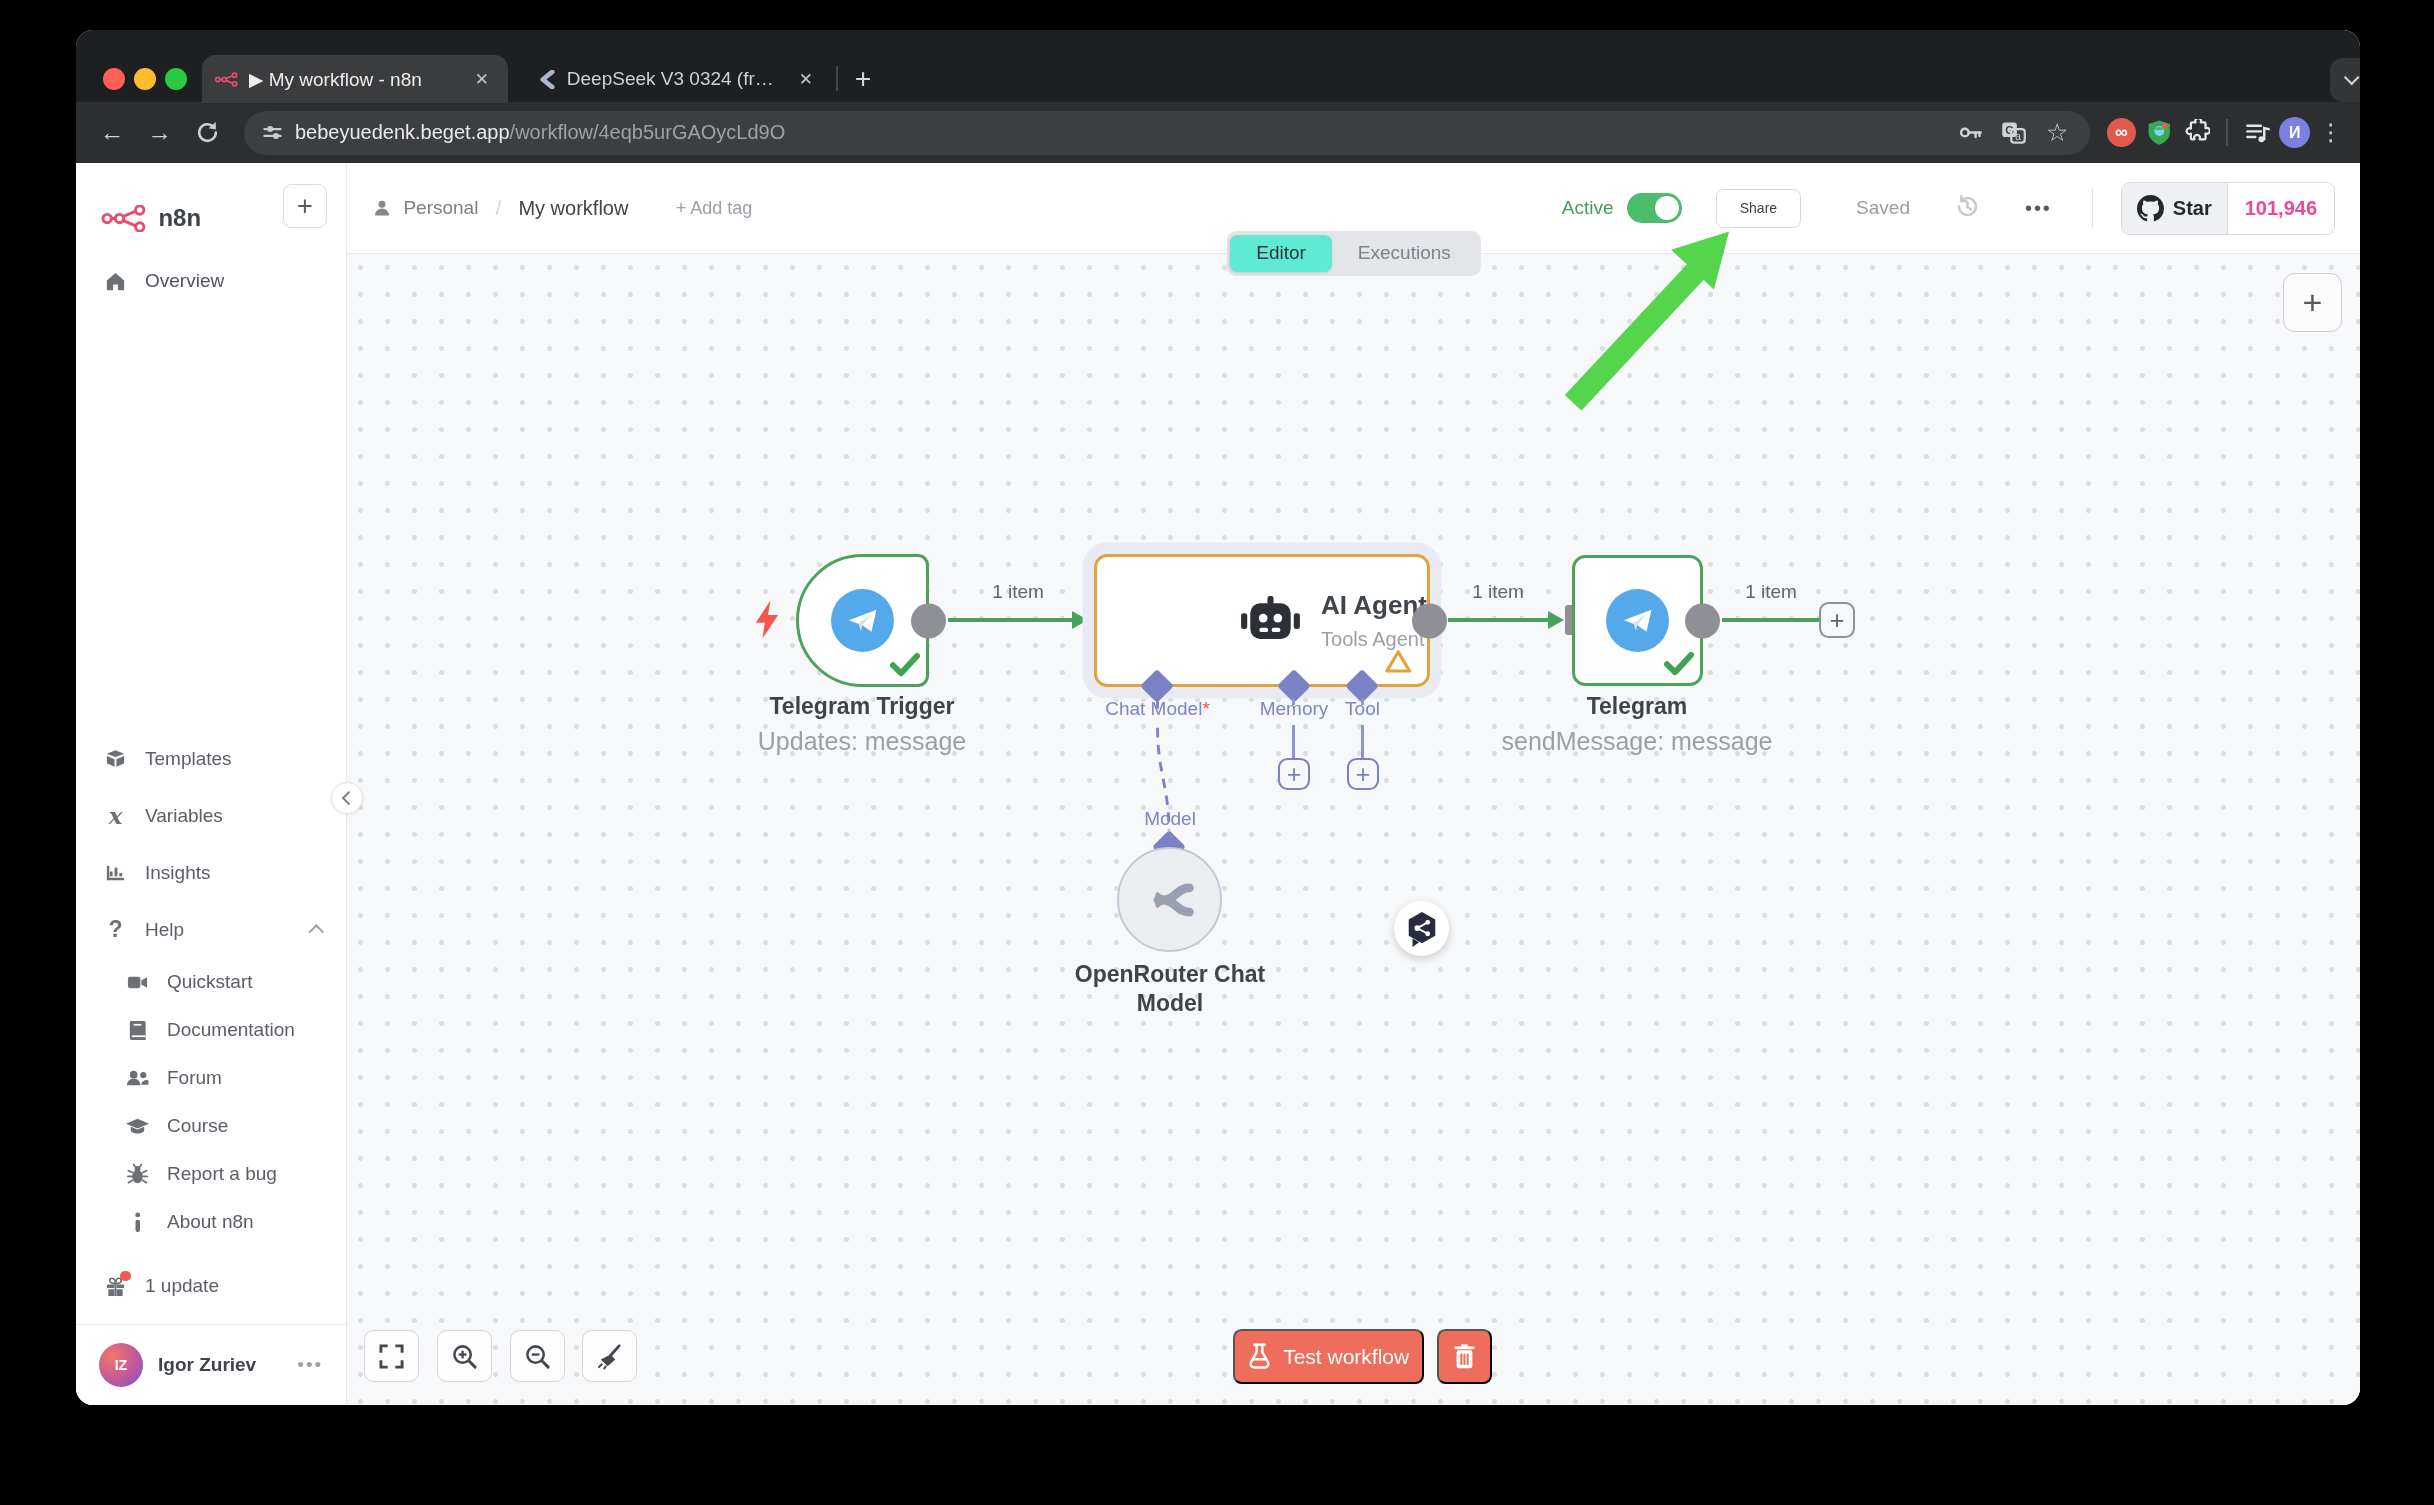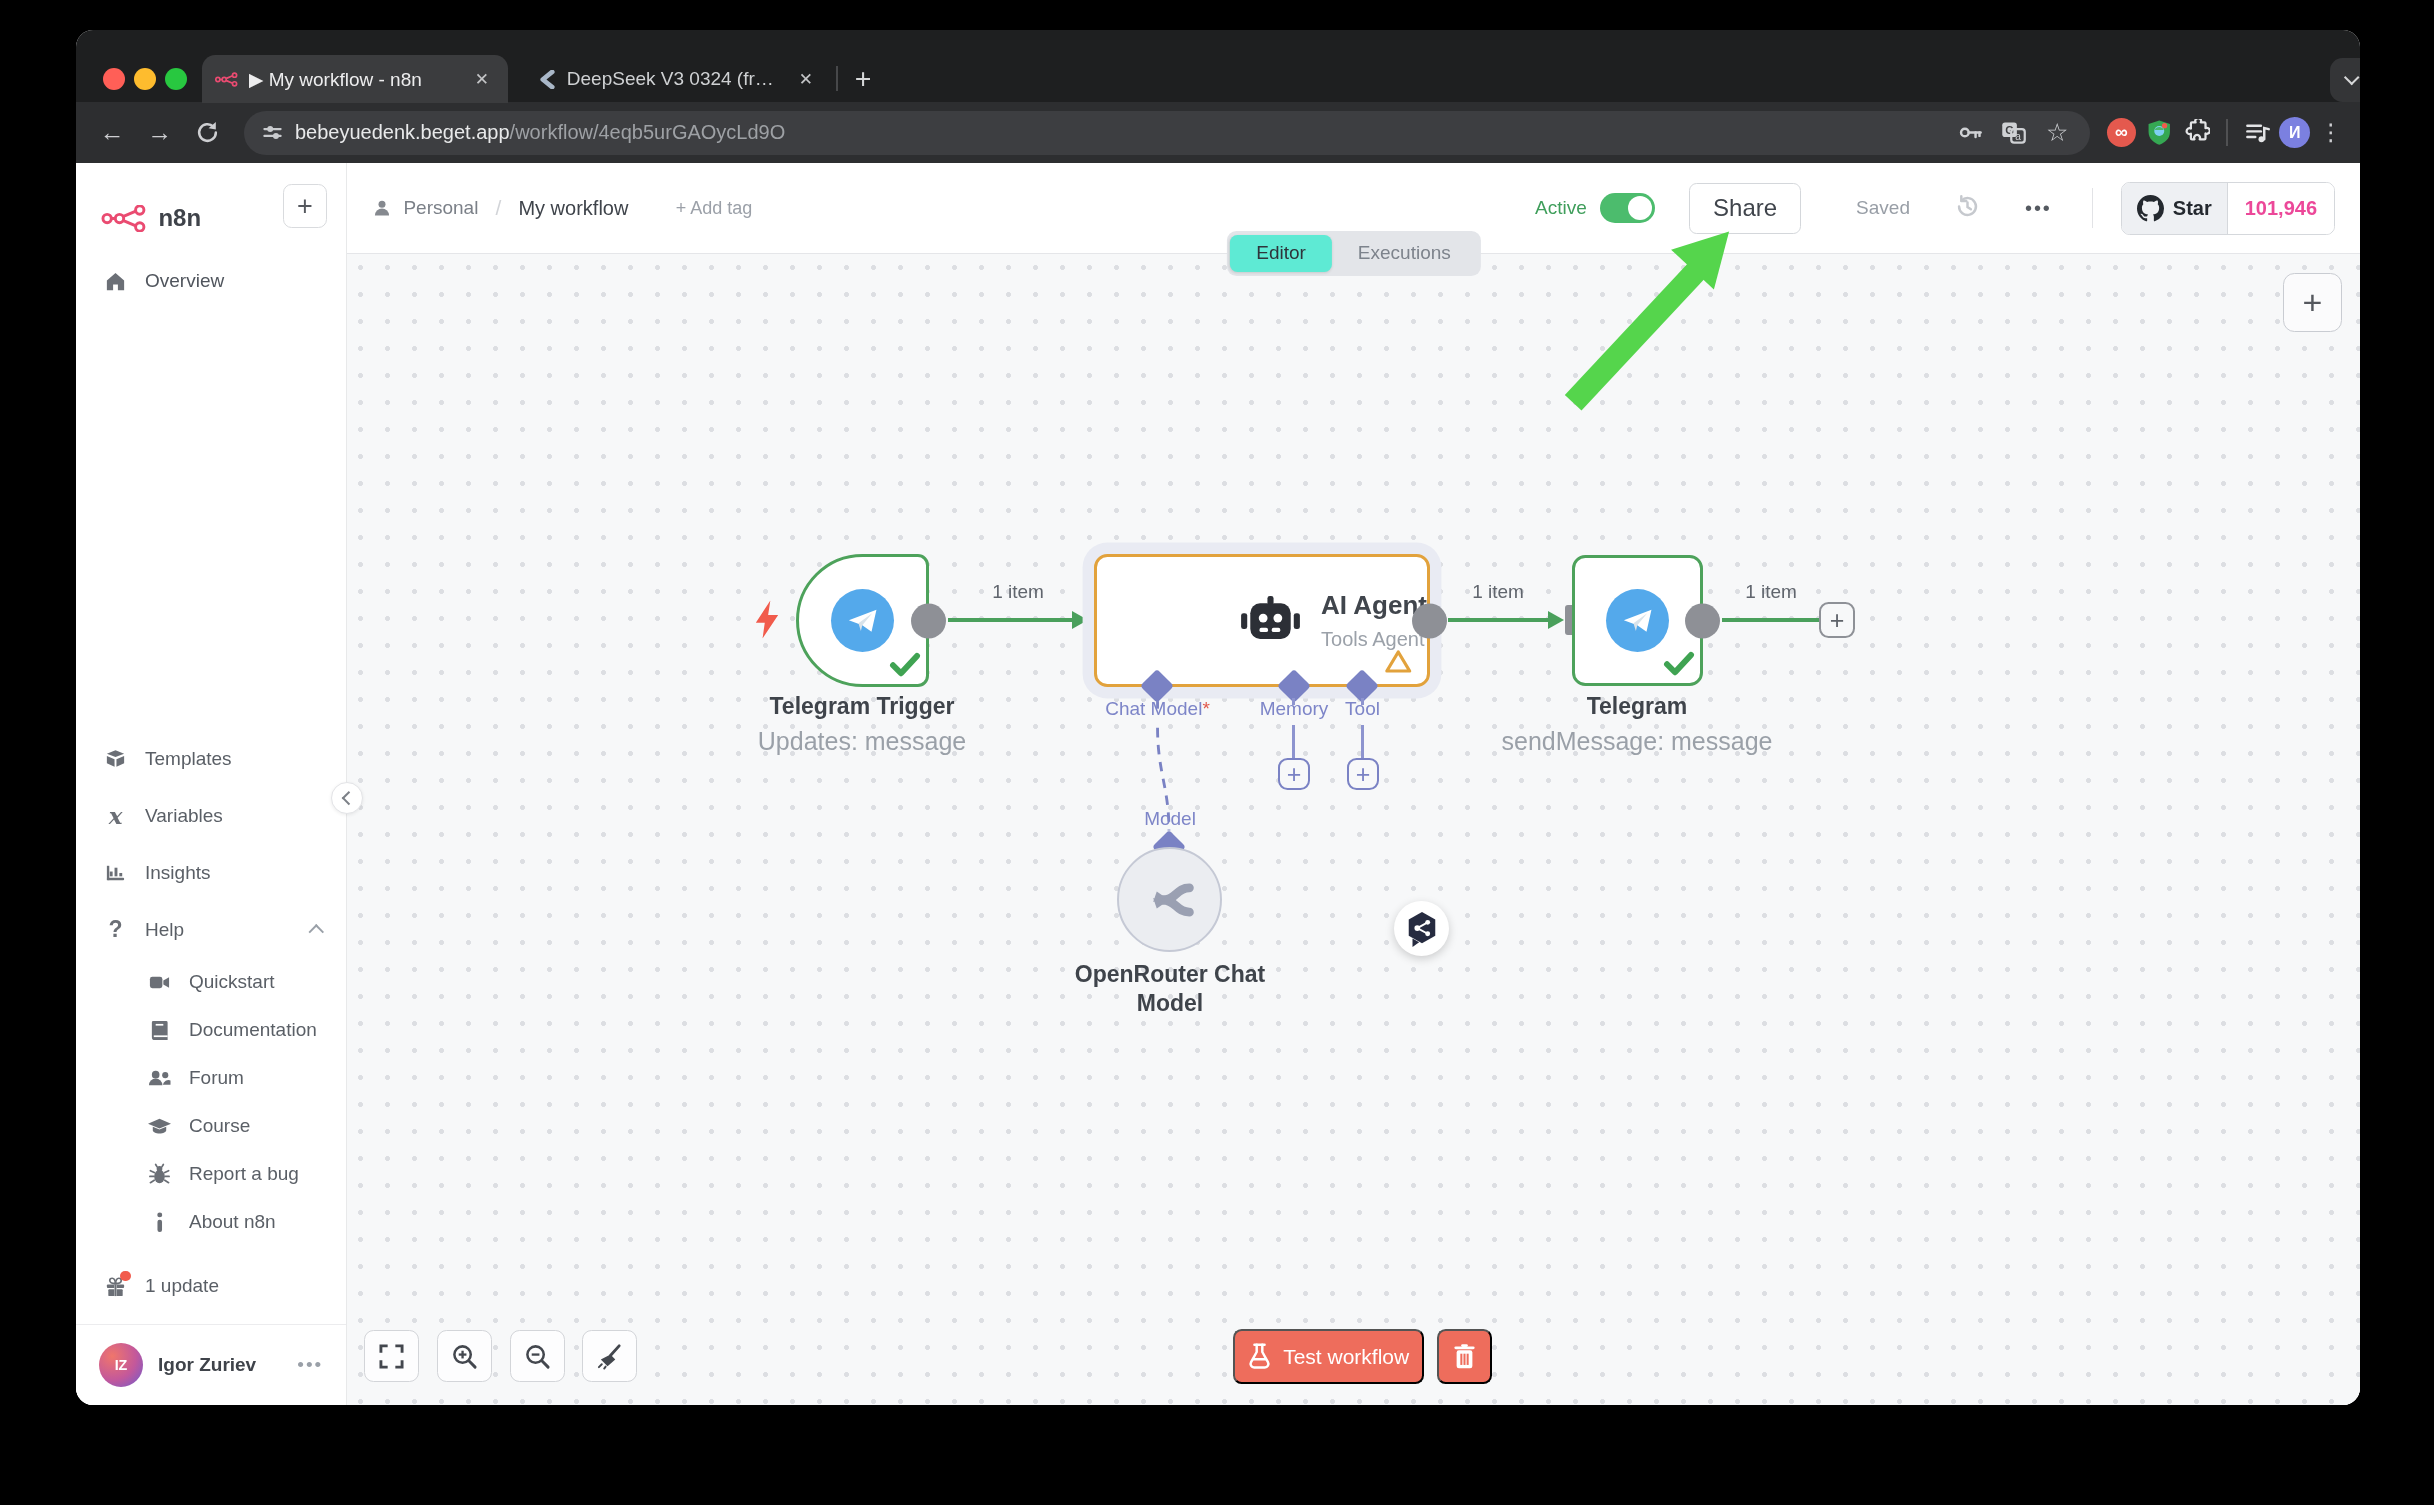--- a/index.html
+++ b/index.html
@@ -36,21 +36,21 @@
   .kebab { color:#cdced1; font-size:23px; letter-spacing:0; width:28.5px; text-align:center; }
 
   
   .app { position:relative; display:flex; height:1242px; background:#fff; }
   .sidebar { position:relative; width:271px; border-right:1px solid #e8e9ea; display:flex; flex-direction:column; background:#fff; z-index:6; }
   .brandrow { position:relative; padding:28.5px 0 0 25px; display:flex; align-items:center; gap:11.4px; height:82px; }
   .brand-name { font-size:24px; font-weight:700; color:#3f434a; }
   .add-wf { position:absolute; right:19px; top:21px; width:44px; height:44px; border:1.4px solid #d9dbde; border-radius:8.6px; display:flex; align-items:center; justify-content:center; font-size:27px; color:#55585e; background:#fff; }
   .srow { display:flex; align-items:center; gap:17px; padding-left:27px; height:57px; color:#5a5f66; font-size:19px; }
   .srow .sicon { width:25px; display:flex; justify-content:center; color:#6b6f76; }
-  .srow.sub { padding-left:71px; height:48px; }
+  .srow.sub { padding-left:49px; height:48px; }
   .srow.overview { margin-top:13.3px; height:46px; color:#50555d; }
   .sspacer { flex:1; }
   .help-chev { margin-left:auto; margin-right:25px; width:10.5px; height:10.5px; border-right:2.4px solid #9aa0a8; border-bottom:2.4px solid #9aa0a8; transform:rotate(-135deg); margin-top:5.7px; }
   .update-row { position:relative; }
   .reddot { position:absolute; left:44px; top:13.3px; width:10.5px; height:10.5px; border-radius:50%; background:#f15b4c; }
   .sdivider { border-top:1px solid #ececee; margin-top:9.5px; }
   .userrow { height:80px; display:flex; align-items:center; gap:15px; padding:0 23px; }
   .uavatar { width:44px; height:44px; border-radius:50%; background:radial-gradient(circle at 30% 30%, #f0766b, #c3589b 55%, #6a5bd0); color:#fff; font-size:14.3px; font-weight:700; display:flex; align-items:center; justify-content:center; }
   .uname { flex:1; font-size:19px; font-weight:600; color:#3f434a; }
   .udots { color:#9aa0a8; font-size:19px; letter-spacing:1.9px; }
@@ -61,21 +61,21 @@
   .wf-header { position:relative; height:91px; display:flex; align-items:center; padding:0 25px; border-bottom:1px solid #e5e6e9; background:#fff; }
   .crumb { display:flex; align-items:center; gap:11.4px; }
   .crumb .proj { font-size:19px; color:#7b8088; }
   .crumb .slash { font-size:21px; color:#d2d4d8; margin:0 5.7px; }
   .crumb .wfname { font-size:20px; font-weight:500; color:#3f444b; }
   .addtag { margin-left:36px; font-size:18px; color:#9ba0a8; }
   .hright { margin-left:auto; display:flex; align-items:center; }
   .active-lbl { font-size:19px; font-weight:500; color:#3f9e5b; margin-right:13.3px; }
   .toggle { width:55px; height:29.5px; border-radius:15px; background:#4cbc6d; position:relative; }
   .toggle .knob { position:absolute; right:2.9px; top:2.9px; width:24px; height:24px; border-radius:50%; background:#fff; }
-  .share-btn { margin-left:34px; border:1.4px solid #d4d7db; border-radius:7.6px; padding:10.5px 23px; font-size:24px; color:#40454c; background:#fff; }
+  .share-btn { margin-left:34px; border:1.4px solid #d4d7db; border-radius:7.6px; padding:10.5px 23px; font-size:14px; color:#40454c; background:#fff; }
   .saved { margin-left:55px; font-size:19px; color:#989ea6; }
   .hist { margin-left:44px; } .hdots { margin-left:44px; color:#555a61; font-size:20px; letter-spacing:1.9px; }
   .vsep-light { margin-left:40px; width:1px; height:40px; background:#e2e3e6; }
   .gh { margin-left:28.5px; display:flex; height:53px; border:1.9px solid #d5d8dc; border-radius:8.6px; overflow:hidden; }
   .gh .left { background:#eef0f3; display:flex; align-items:center; gap:8.6px; padding:0 15px; border-right:1.9px solid #d5d8dc; }
   .gh .lbl { font-size:20px; font-weight:600; color:#24292f; }
   .gh .right { background:#fff; display:flex; align-items:center; padding:0 17px; font-size:20px; font-weight:600; color:#ec4899; }
   .seg { position:absolute; top:68px; left:50%; transform:translateX(-50%); background:#e3e5e9; border-radius:9.5px; padding:3.8px; display:flex; z-index:5; }
   .seg .opt { padding:7.6px 26px; font-size:19px; border-radius:7.6px; color:#7d838c; }
   .seg .opt.on { background:#5eead4; color:#2f343b; font-weight:500; box-shadow:0 1px 2.9px rgba(0,0,0,.12); }

